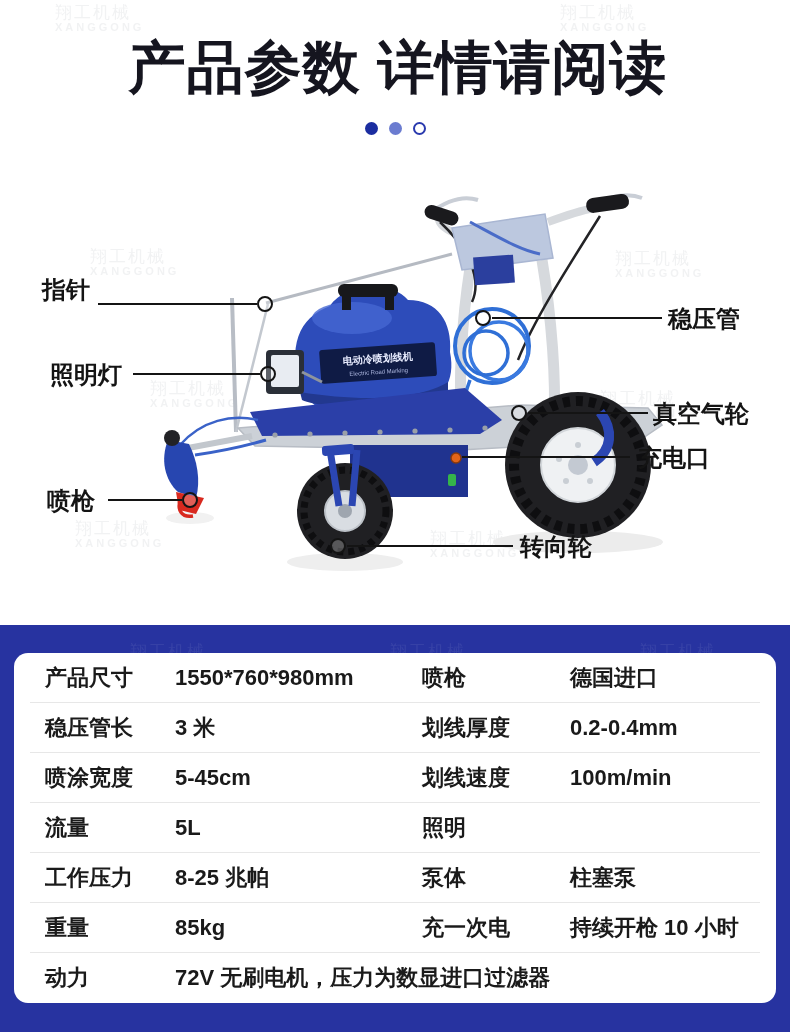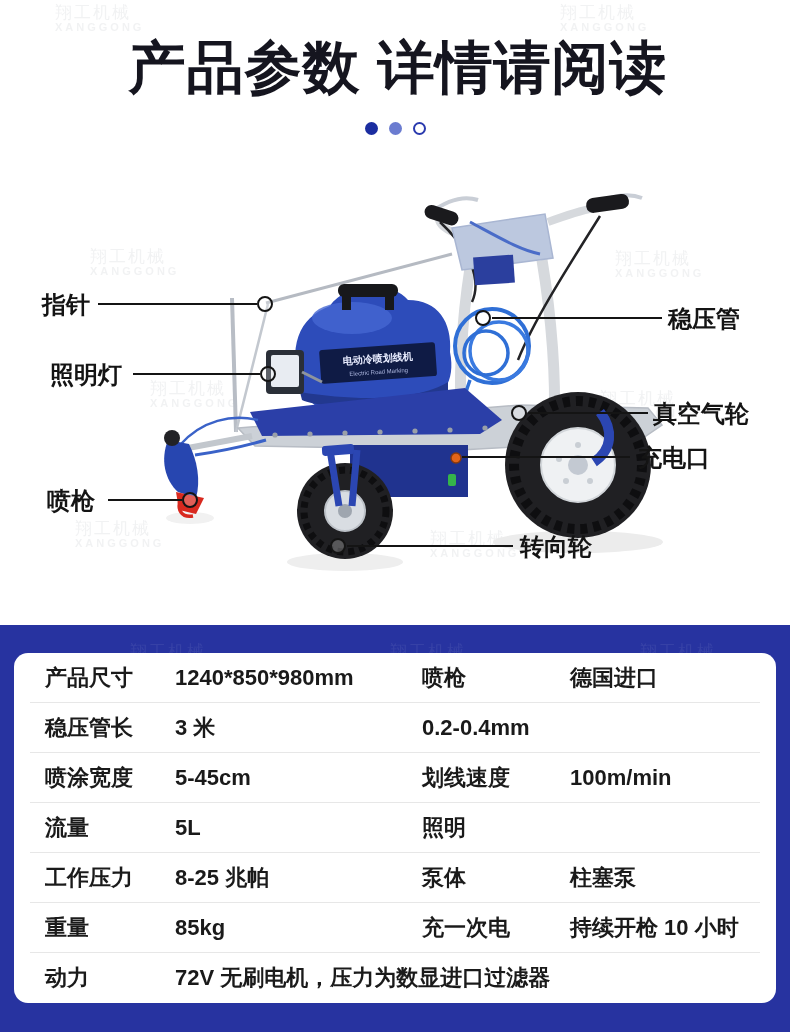--- a/index.html
+++ b/index.html
@@ -186,21 +186,21 @@
 
     <line x1="252" y1="286" x2="188" y2="298" stroke="#c2c7cd" stroke-width="6"></line>
     <path d="M195,305 C230,300 252,294 266,290" stroke="#3a62c8" stroke-width="3" fill="none"></path>
     <path d="M180,295 C202,270 232,264 258,270" stroke="#3a62c8" stroke-width="2.5" fill="none"></path>
     <path d="M168,290 C160,310 165,330 178,342 L196,348 C201,330 197,310 189,294 Z" fill="#2746b0"></path>
     <circle cx="172" cy="288" r="8" fill="#222226"></circle>
     <polygon points="176,342 204,348 196,364 179,360" fill="#d8291f"></polygon>
     <path d="M181,348 C176,360 182,368 193,366" stroke="#d8291f" stroke-width="3.5" fill="none"></path>
   </svg>
 
-  <div class="co-label" style="left:42px;top:291px">指针</div>
+  <div class="co-label" style="left:42px;top:276px">指针</div>
   <div class="co-line" style="left:98px;top:303px;width:159px"></div>
   <div class="co-ring" style="left:257px;top:296px"></div>
 
   <div class="co-label" style="left:50px;top:361px">照明灯</div>
   <div class="co-line" style="left:133px;top:373px;width:127px"></div>
   <div class="co-ring" style="left:260px;top:366px"></div>
 
   <div class="co-label" style="left:47px;top:487px">喷枪</div>
   <div class="co-line" style="left:108px;top:499px;width:74px"></div>
   <div class="co-ring" style="left:182px;top:492px"></div>
@@ -231,27 +231,28 @@
       </div>
     <div class="wm on-blue" style="left:640px;top:18px">
         <div class="cn">翔工机械</div>
         <div class="en">XANGGONG</div>
       </div>
   </div>
 
   <div class="spec-card">
     <div class="spec-row">
       <span class="cell-k1">产品尺寸</span>
-      <span class="cell-v1">1240*850*980mm</span>
+      <span class="cell-v1">1550*760*980mm</span>
       <span class="cell-k2">喷枪</span>
       <span class="cell-v2">德国进口</span>
     </div>
     <div class="spec-row">
       <span class="cell-k1">稳压管长</span>
       <span class="cell-v1">3 米</span>
+      <span class="cell-k2">划线厚度</span>
       <span class="cell-v2">0.2-0.4mm</span>
     </div>
     <div class="spec-row">
       <span class="cell-k1">喷涂宽度</span>
       <span class="cell-v1">5-45cm</span>
       <span class="cell-k2">划线速度</span>
       <span class="cell-v2">100m/min</span>
     </div>
     <div class="spec-row">
       <span class="cell-k1">流量</span>

